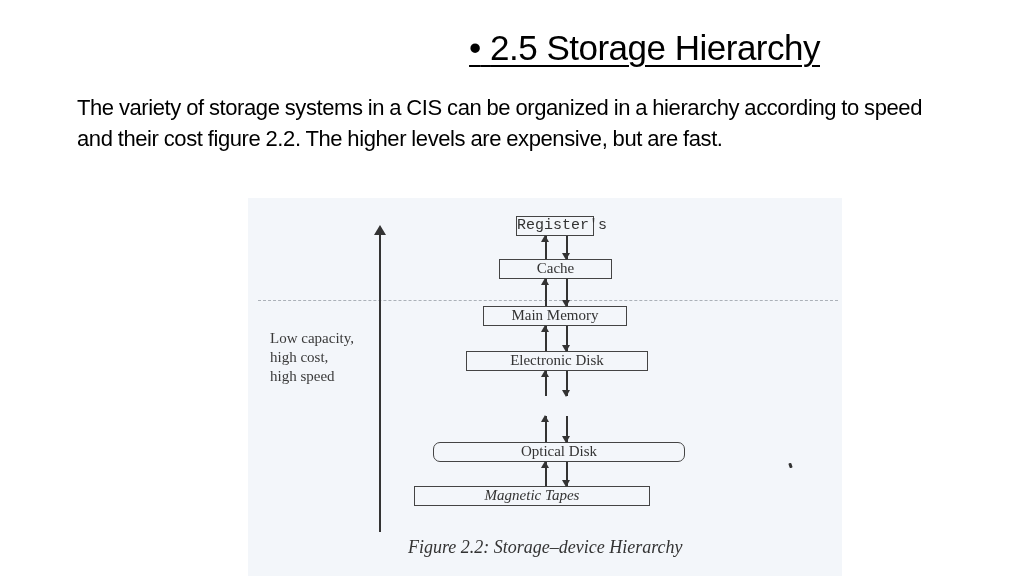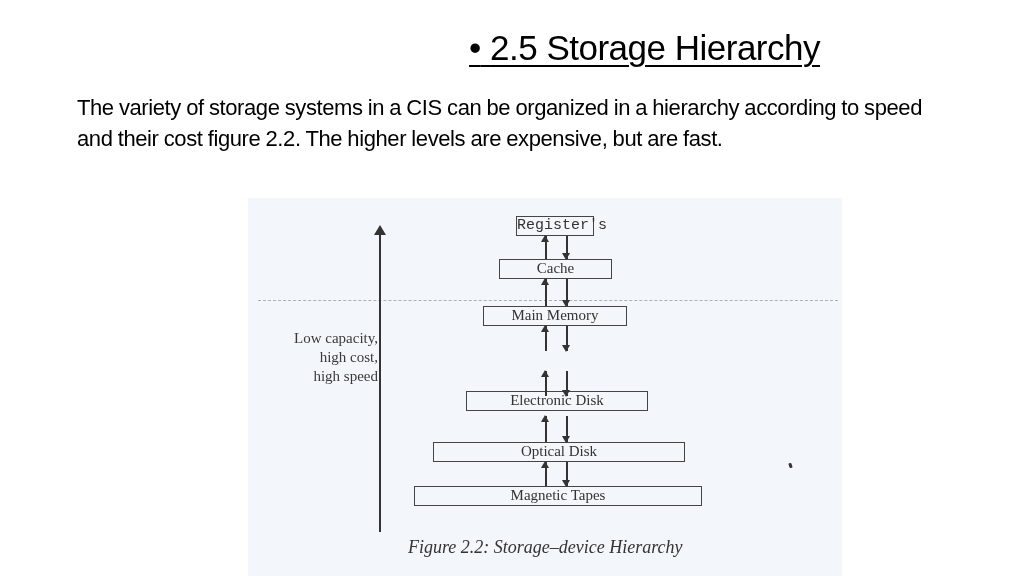--- a/index.html
+++ b/index.html
@@ -76,21 +76,21 @@
       width: 0; height: 0;
       border-left: 6px solid transparent;
       border-right: 6px solid transparent;
       border-bottom: 10px solid #333;
     }
     .side-label {
       position: absolute;
       left: 22px;
       top: 131px;
       width: 108px;
-      text-align: right;
+      text-align: left;
       font-size: 15px;
       line-height: 19px;
       color: #3a3a3a;
     }
     .level {
       position: absolute;
       height: 20px;
       border: 1.5px solid #444;
       box-sizing: border-box;
       text-align: center;
@@ -158,23 +158,23 @@
 
   <div class="side-label">
     <div>Low capacity,</div>
     <div>high cost,</div>
     <div>high speed</div>
   </div>
 
   <div class="level" style="left:268px; top:18px; width:78px;font-family:Liberation Mono, monospace;">Register's</div>
   <div class="level" style="left:251px; top:61px; width:113px;">Cache</div>
   <div class="level" style="left:235px; top:108px; width:144px;">Main Memory</div>
-  <div class="level" style="left:218px; top:153px; width:182px;margin-top:40px;">Electronic Disk</div>
-  <div class="level" style="left:185px; top:244px; width:252px;">Optical Disk</div>
-  <div class="level" style="left:166px; top:288px; width:288px;">Magnetic Tapes</div>
+  <div class="level" style="left:218px; top:153px; width:182px;">Electronic Disk</div>
+  <div class="level" style="left:185px; top:244px; width:252px;border-radius:7px;">Optical Disk</div>
+  <div class="level" style="left:166px; top:288px; width:236px;font-style:italic;">Magnetic Tapes</div>
 
   <div class="up-arrow" style="left:297px; top:38px; height:23px;"></div>
   <div class="down-arrow" style="left:318px; top:38px; height:23px;"></div>
 
   <div class="up-arrow" style="left:297px; top:81px; height:27px;"></div>
   <div class="down-arrow" style="left:318px; top:81px; height:27px;"></div>
 
   <div class="up-arrow" style="left:297px; top:128px; height:25px;"></div>
   <div class="down-arrow" style="left:318px; top:128px; height:25px;"></div>
 

